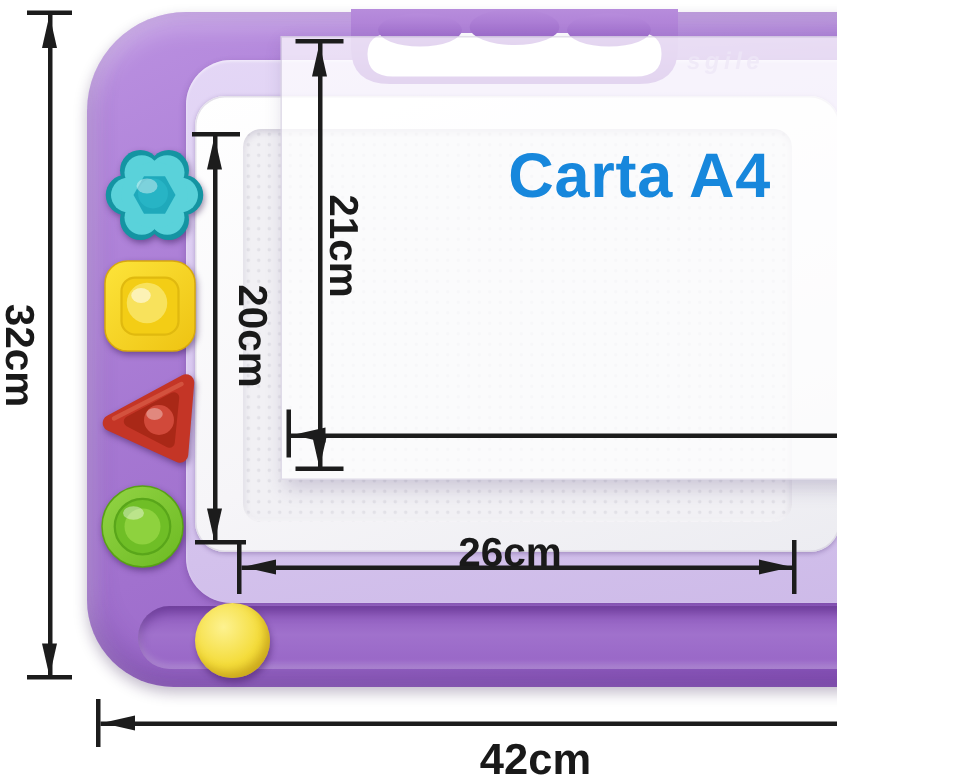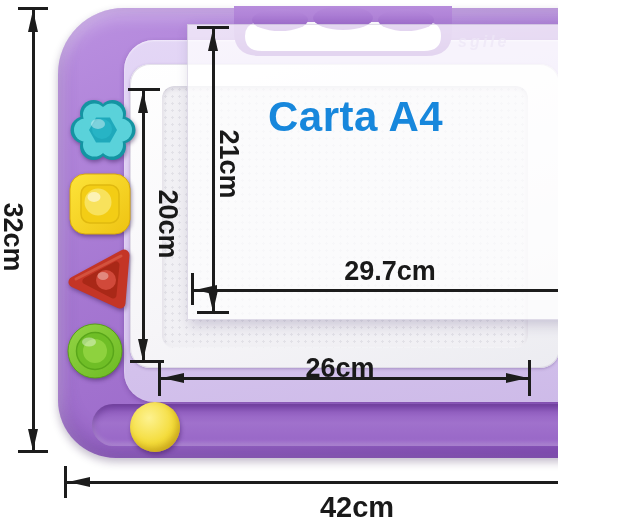--- a/index.html
+++ b/index.html
@@ -43,21 +43,21 @@
   #handle{position:absolute;left:174px;top:-2px;width:222px;height:52px;}
   .stampsvg{position:absolute;filter:drop-shadow(1px 2px 2px rgba(40,10,70,.45));}
 
   
   #sheet{position:absolute;left:187px;top:24px;width:401px;height:294px;z-index:30;
          background:rgba(255,255,255,.73);
          border:1px solid rgba(140,125,170,.25);
          box-shadow:3px 5px 12px rgba(70,50,110,.22);}
   #title{position:absolute;left:268px;top:94px;width:246px;height:50px;z-index:35;
          font:700 42px/46px "Liberation Sans",sans-serif;color:#1787dc;
-         text-align:left;letter-spacing:.5px;}
+         text-align:right;letter-spacing:.5px;}
   #pen{position:absolute;left:577px;top:156px;z-index:40;
        filter:drop-shadow(1px 2px 2px rgba(40,10,70,.4));}
 
   
   .dim{position:absolute;left:0;top:0;width:640px;height:520px;z-index:60;pointer-events:none;}
   .dl,.tick{position:absolute;background:#1c1c1c;}
   .arr{position:absolute;width:0;height:0;}
   .arr.up{border-left:5px solid transparent;border-right:5px solid transparent;border-bottom:22px solid #1c1c1c;}
   .arr.down{border-left:5px solid transparent;border-right:5px solid transparent;border-top:22px solid #1c1c1c;}
   .arr.left{border-top:5px solid transparent;border-bottom:5px solid transparent;border-right:22px solid #1c1c1c;}
@@ -222,16 +222,15 @@
     <div class="arr down" style="left:208px;top:290px"></div>
     <span class="dim-label rot" style="left:181px;top:149px;width:96px;height:30px">21cm</span>
   </div>
 
   <div class="dim">
     <div class="tick" style="left:191px;top:273px;width:3px;height:32px"></div>
     <div class="tick" style="left:587px;top:271px;width:3px;height:36px"></div>
     <div class="dl" style="left:194px;top:289px;width:394px;height:3px"></div>
     <div class="arr left" style="left:195px;top:285px"></div>
     <div class="arr right" style="left:566px;top:285px"></div>
-    <span class="dim-label" style="left:320px;top:256px;width:140px">29.7cm</span>
   </div>
 
 </div>
 
 </body></html>

